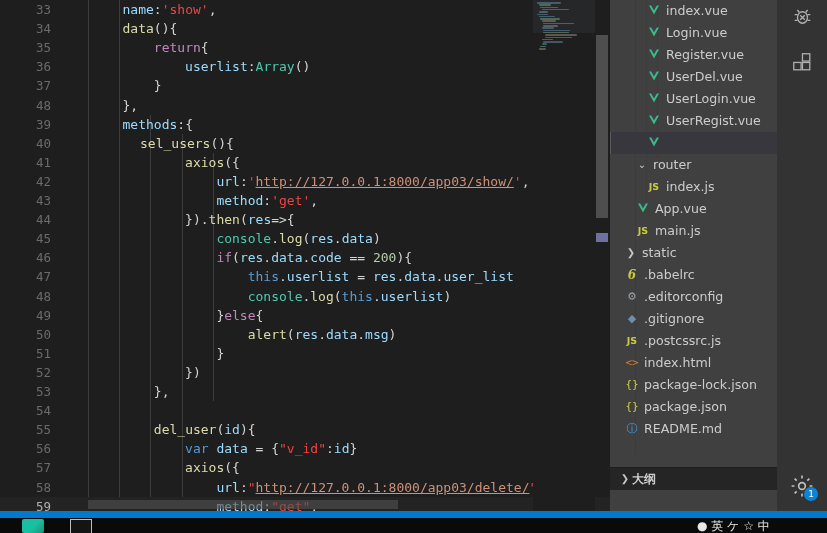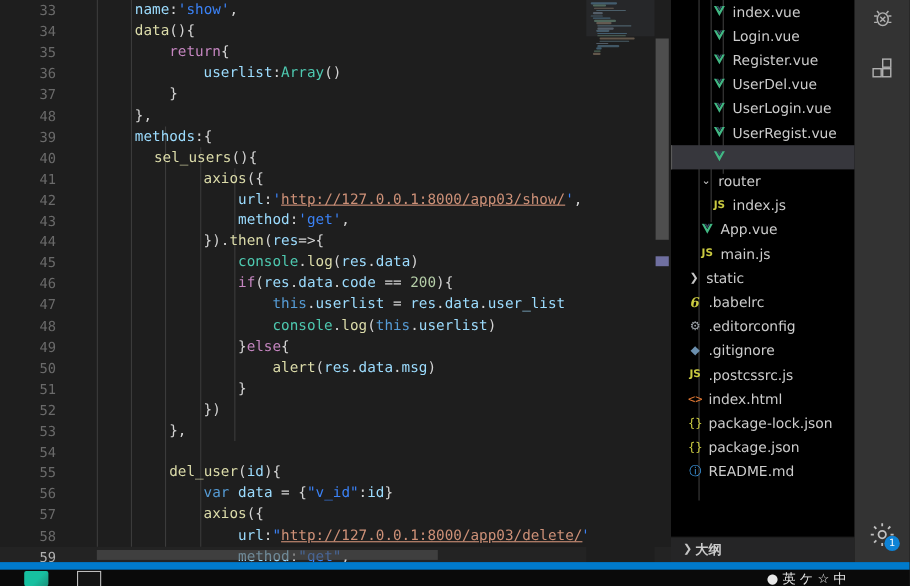--- a/index.html
+++ b/index.html
@@ -16,21 +16,21 @@
   .ln{position:absolute;left:0;top:0;width:45px;text-align:right;color:#6a6a6a;font-size:12.5px;padding-left:6px;}
   .ctext{position:absolute;left:60px;top:0;}
   .row.cur{background:#232323;}
   .row.cur .ln{color:#b0b0b0;}
 
   
   .guide{position:absolute;top:0;width:1px;height:100%;background:#3b3b3b;}
 
   
   .t-prop{color:#9cdcfe;}
-  .t-str{color:#3b82f6;}
+  .t-str{color:#ef4444;}
   .t-fn{color:#dcdcaa;}
   .t-kw{color:#c586c0;}
   .t-kw2{color:#569cd6;}
   .t-type{color:#4ec9b0;}
   .t-num{color:#b5cea8;}
   .t-pun{color:#d4d4d4;}
   .t-link{color:#ce9178;text-decoration:underline;}
   .t-this{color:#569cd6;}
 
   
@@ -39,21 +39,21 @@
   .mm-line{position:absolute;height:1.6px;border-radius:1px;}
 
   
   .vscroll{position:absolute;left:596px;top:35px;width:12px;height:183px;background:#5a5a5acc;}
   .vscroll-track{position:absolute;left:596px;top:0;width:12px;height:511px;background:transparent;}
   .overview-mark{position:absolute;left:596px;width:12px;height:9px;background:#6f6fa0;}
   
   .hscroll{position:absolute;left:88px;top:500px;width:310px;height:9px;background:#52525299;}
 
   
-  .sidebar{position:absolute;left:610px;top:0;width:167px;height:511px;background:#000000;}
+  .sidebar{position:absolute;left:610px;top:0;width:167px;height:511px;background:#404040;}
   .tree{position:absolute;left:0;top:0;width:167px;}
   .trow{position:relative;height:22px;line-height:22px;font-size:12.6px;color:#cccccc;white-space:nowrap;}
   .trow.sel{background:#37373d;}
   .trow.sel:before{content:"";position:absolute;left:0;top:0;width:1px;height:22px;background:#5a5a5a;}
   .tico{display:inline-block;width:16px;text-align:center;vertical-align:top;font-size:11px;}
   .tlabel{display:inline-block;vertical-align:top;}
   .chev{display:inline-block;width:14px;text-align:center;color:#c5c5c5;font-size:10px;vertical-align:top;}
 
   .ind-guide{position:absolute;top:0;width:1px;height:100%;background:#3c3c3c;}
 
@@ -61,21 +61,21 @@
   .js-ico{color:#cbcb41;font-weight:bold;font-size:9.5px;font-family:"DejaVu Sans",sans-serif;}
   .babel-ico{color:#cbcb41;font-style:italic;font-weight:bold;font-size:12px;font-family:"DejaVu Serif",serif;}
   .gear-ico{color:#9aa0a6;font-size:11px;}
   .git-ico{color:#6b8fae;font-size:11px;}
   .html-ico{color:#e37933;font-size:11px;font-family:"DejaVu Sans Mono",monospace;}
   .json-ico{color:#cbcb41;font-size:11px;font-family:"DejaVu Sans Mono",monospace;}
   .md-ico{color:#42a5f5;font-size:11px;}
 
   
   .panel-row{position:absolute;left:610px;width:167px;height:22px;line-height:22px;
-             background:#252526;color:#cccccc;font-size:12px;font-weight:bold;white-space:nowrap;margin-top:21px;}
+             background:#252526;color:#cccccc;font-size:12px;font-weight:bold;white-space:nowrap;}
 
   
   .actbar{position:absolute;left:777px;top:0;width:50px;height:511px;background:#333333;}
   .act-ico{position:absolute;left:0;width:50px;height:48px;display:flex;align-items:center;justify-content:center;}
   .sepline{position:absolute;left:777px;top:0;width:1px;height:511px;background:#2b2b2b;}
 
   .badge{position:absolute;right:9px;bottom:9px;width:14px;height:14px;border-radius:50%;
          background:#0e83d6;color:#fff;font-size:9px;line-height:14px;text-align:center;
          font-family:"DejaVu Sans",sans-serif;}
 

